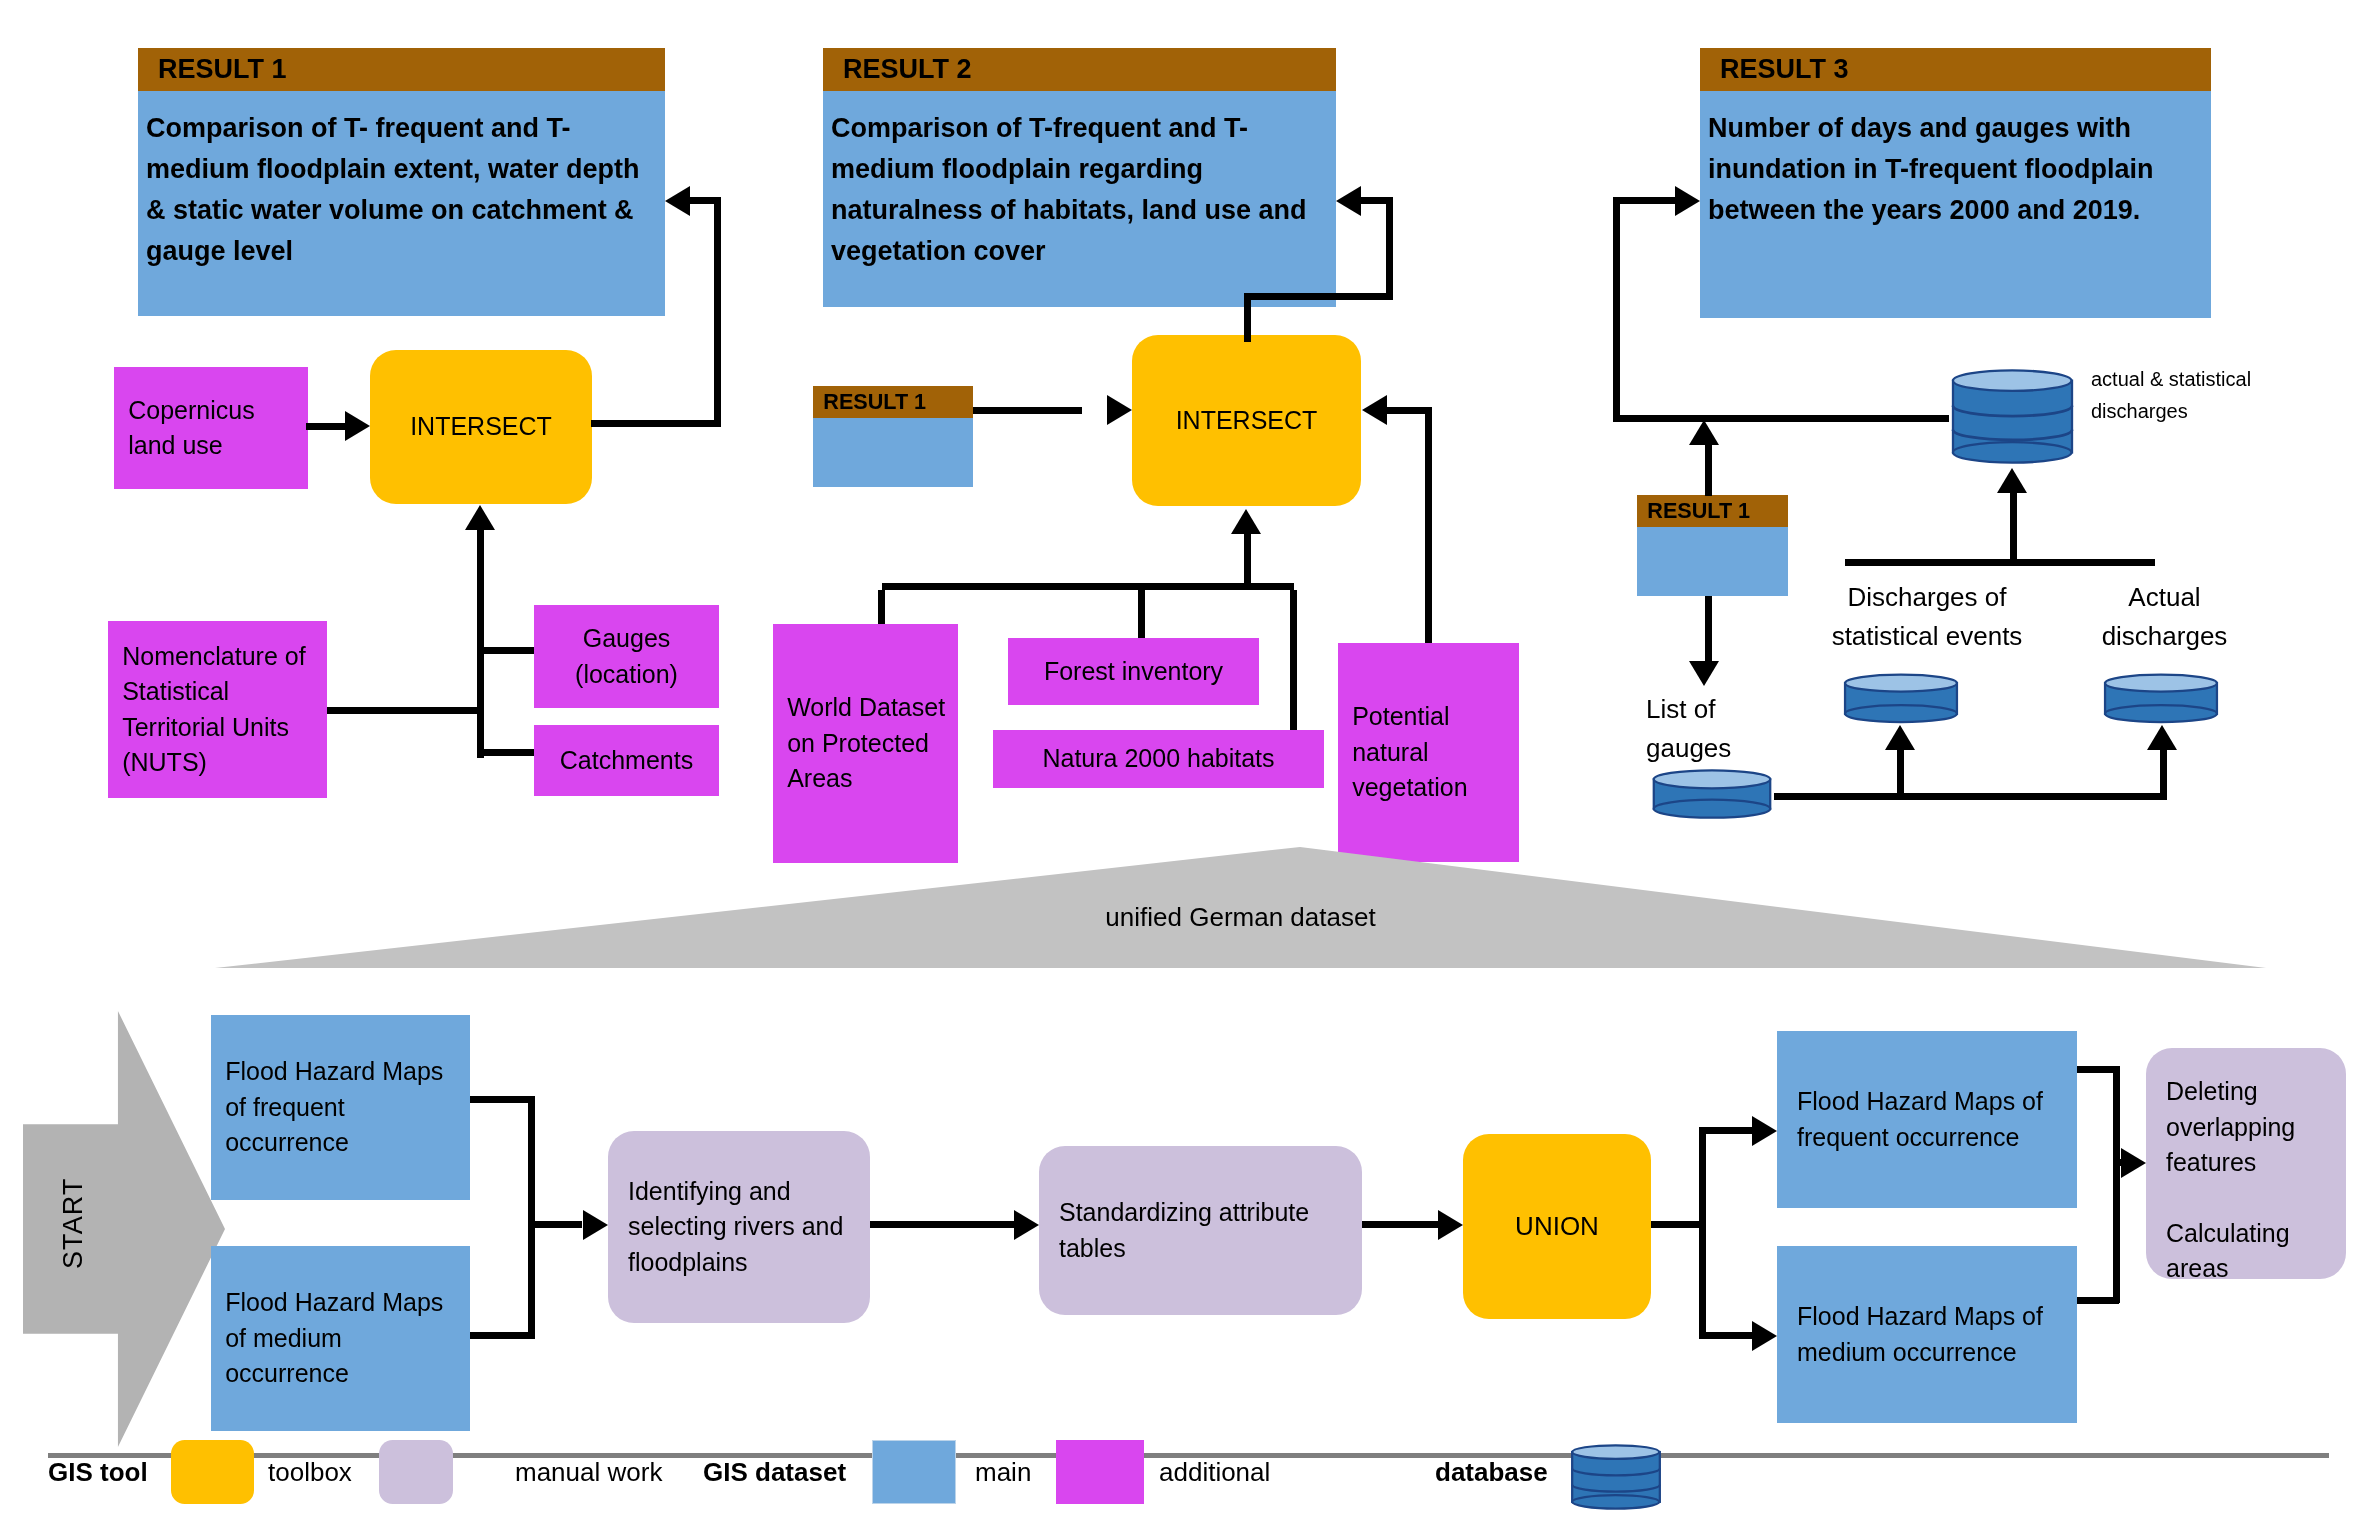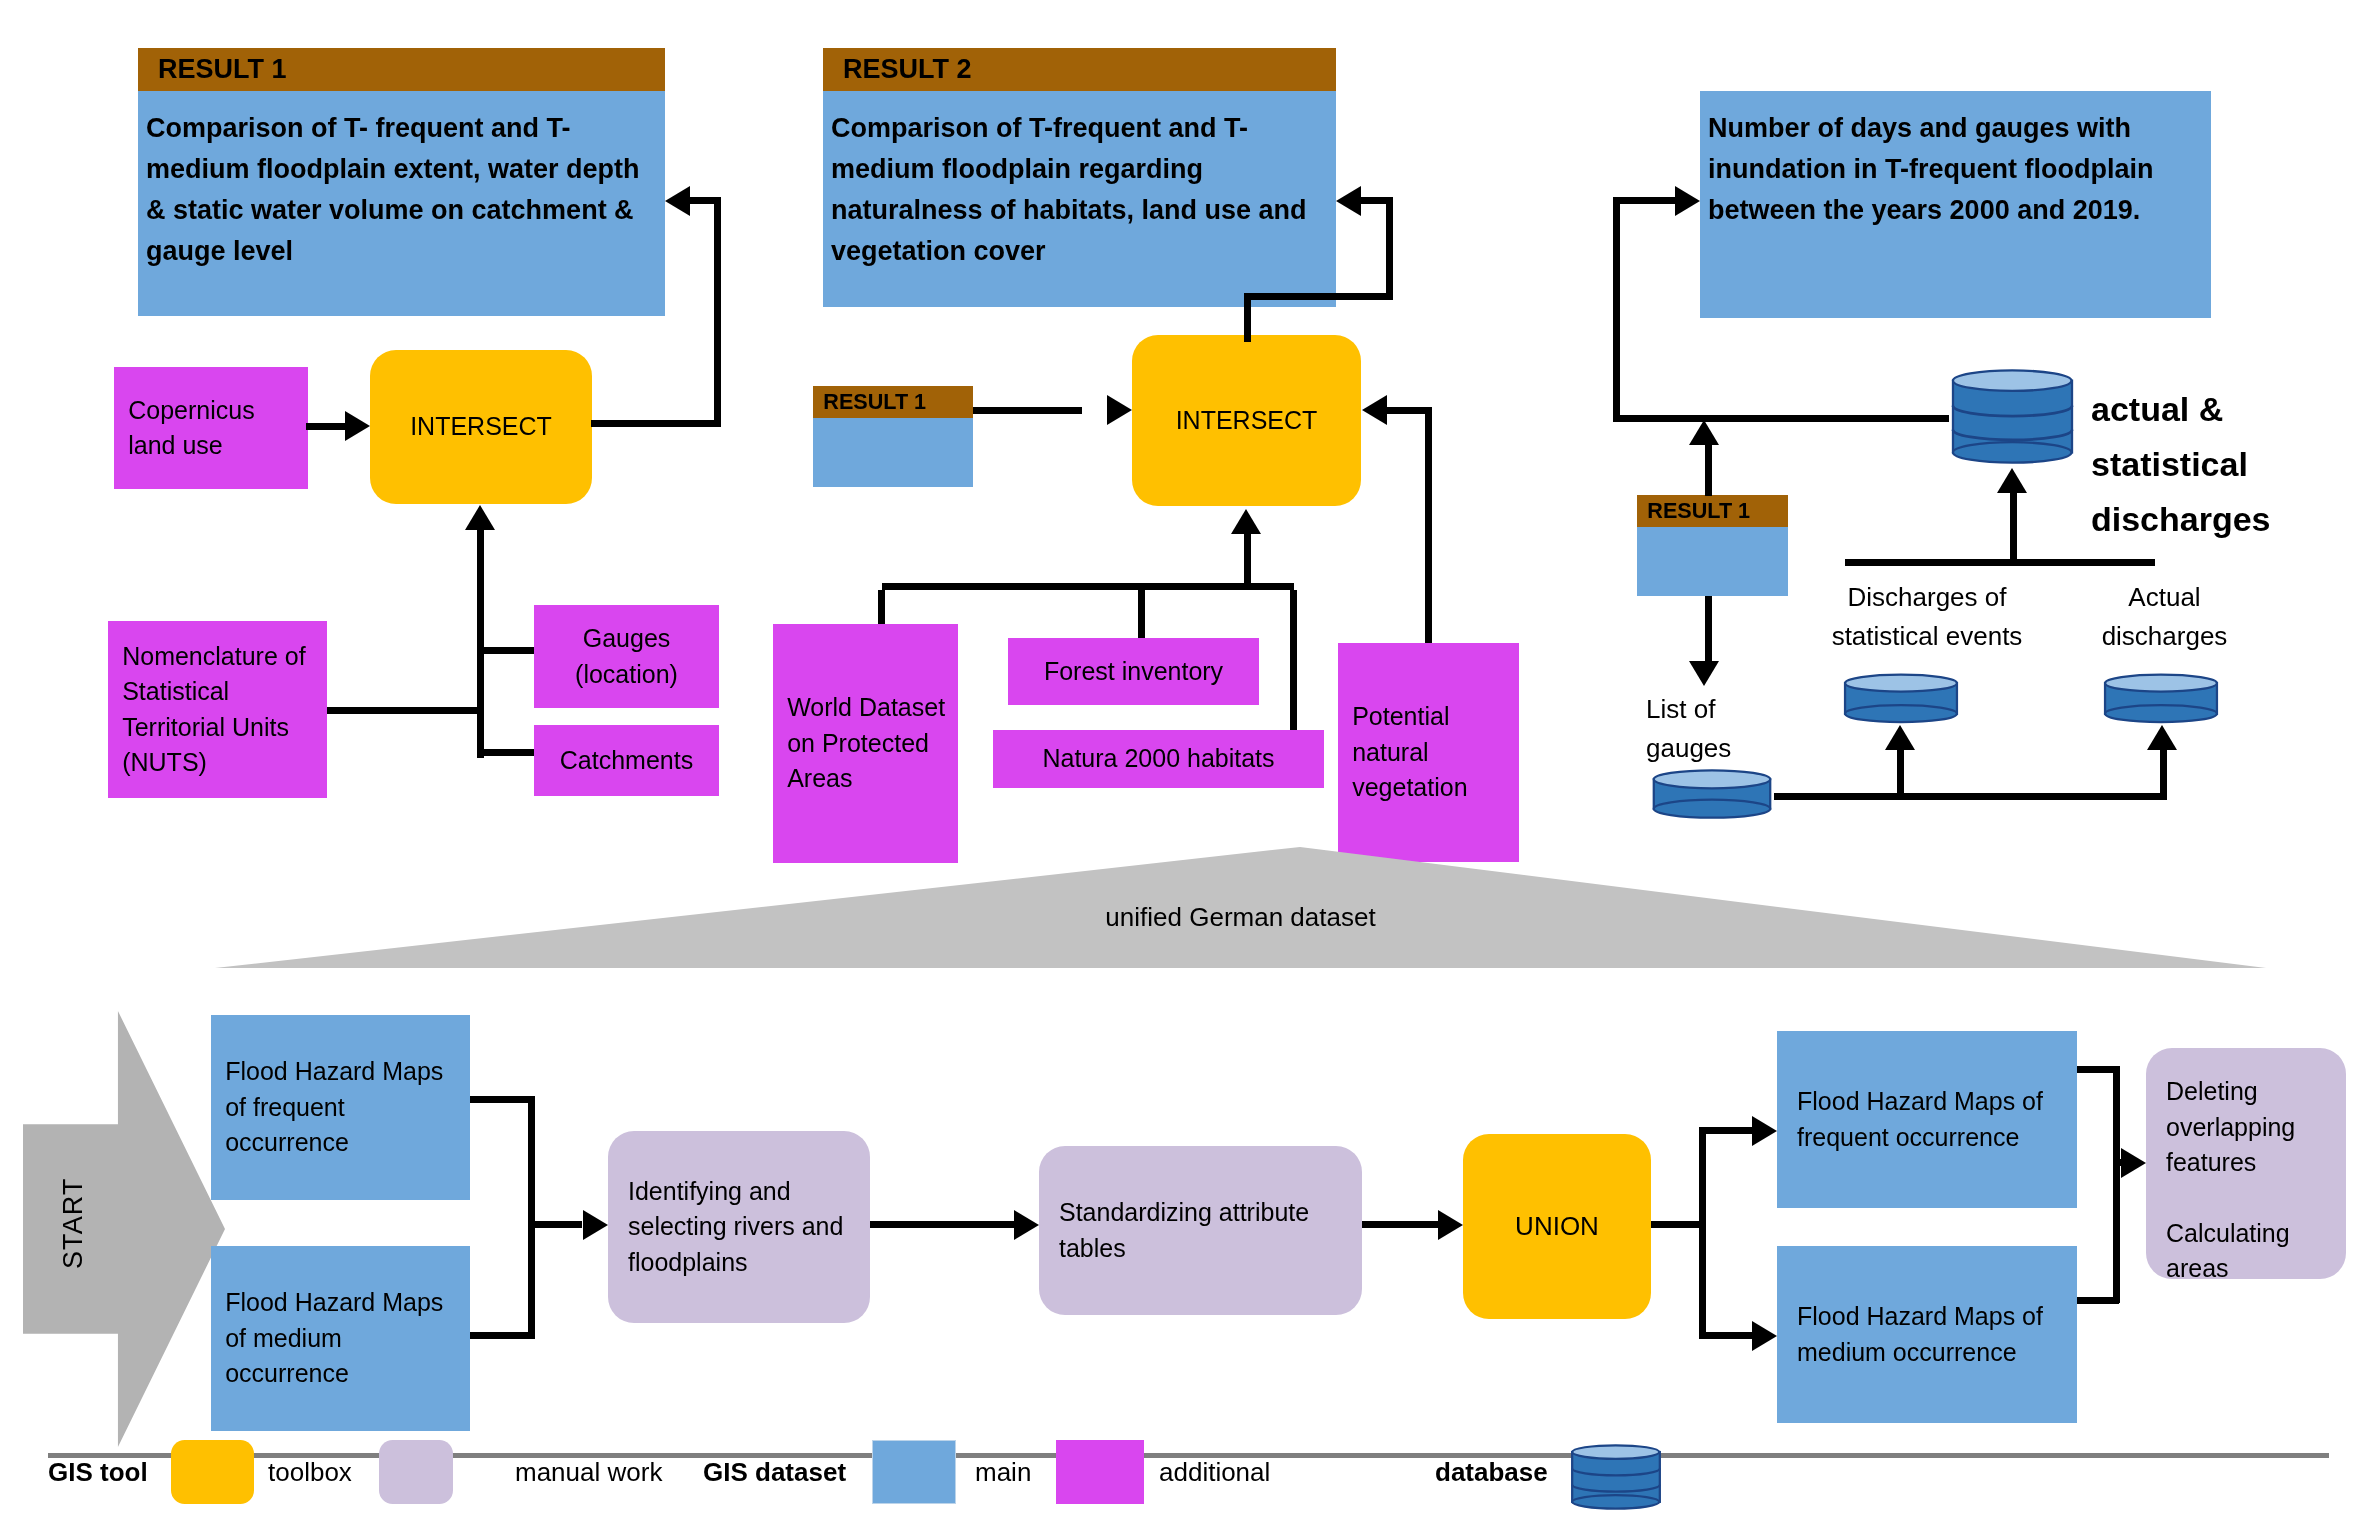--- a/index.html
+++ b/index.html
@@ -108,36 +108,37 @@
   <i class="ln" style="left:1387px;top:407px;width:45px;height:6.8px;"></i>
   <i class="ah ah-l" style="left:1362px;top:395px;"></i>
   <i class="ln" style="left:882px;top:583px;width:412px;height:6.8px;"></i>
   <i class="ln" style="left:878px;top:590px;width:6.8px;height:34px;"></i>
   <i class="ln" style="left:1138px;top:590px;width:6.8px;height:48px;"></i>
   <i class="ln" style="left:1290px;top:590px;width:6.8px;height:140px;"></i>
   <i class="ln" style="left:1244px;top:534px;width:6.8px;height:49px;"></i>
   <i class="ah ah-u" style="left:1231px;top:509px;"></i>
 
   <div class="rblock" style="left:1700px;top:48px;width:511px;height:270px;">
+    <div class="rhdr">RESULT 3</div>
     <div class="rbody">Number of days and gauges with inundation in T-frequent floodplain between the years 2000 and 2019.</div>
   </div>
 
   <i class="ln" style="left:1613px;top:197px;width:6.8px;height:225px;"></i>
   <i class="ln" style="left:1613px;top:415px;width:336px;height:6.8px;"></i>
   <i class="ln" style="left:1616px;top:197px;width:59px;height:6.8px;"></i>
   <i class="ah ah-r" style="left:1675px;top:186px;"></i>
 
   <svg style="left:1949px;top:367px;" width="127" height="98" viewBox="0 0 223 172">
     <rect x="7" y="24" width="209" height="126" fill="#2e75b6" stroke="#1c4587" stroke-width="4"></rect>
     <ellipse cx="111" cy="150" rx="104" ry="18" fill="#2e75b6" stroke="#1c4587" stroke-width="4"></ellipse>
     <path d="M7,68 a104,18 0 0 0 209,0" fill="none" stroke="#1c4587" stroke-width="5"></path>
     <path d="M7,110 a104,18 0 0 0 209,0" fill="none" stroke="#1c4587" stroke-width="5"></path>
     <ellipse cx="111" cy="24" rx="104" ry="18" fill="#9dc3e6" stroke="#1c4587" stroke-width="4"></ellipse>
   </svg>
-  <div class="abs nt" style="left:2091px;top:382px;width:182px;line-height:1.62;font-size:34px;font-weight:bold;">actual &amp; statistical discharges</div>
+  <div class="abs nt" style="left:2091px;top:363px;width:182px;line-height:1.62;font-size:20px;">actual &amp; statistical discharges</div>
 
   <div class="rblock rsml" style="left:1637px;top:495px;width:151px;height:101px;">
     <div class="rhdr">RESULT 1</div>
     <div class="rbody"></div>
   </div>
 
   <i class="ln" style="left:1705px;top:445px;width:6.8px;height:51px;"></i>
   <i class="ah ah-u" style="left:1689px;top:420px;"></i>
   <i class="ln" style="left:1705px;top:596px;width:6.8px;height:65px;"></i>
   <i class="ah ah-d" style="left:1689px;top:661px;"></i>

